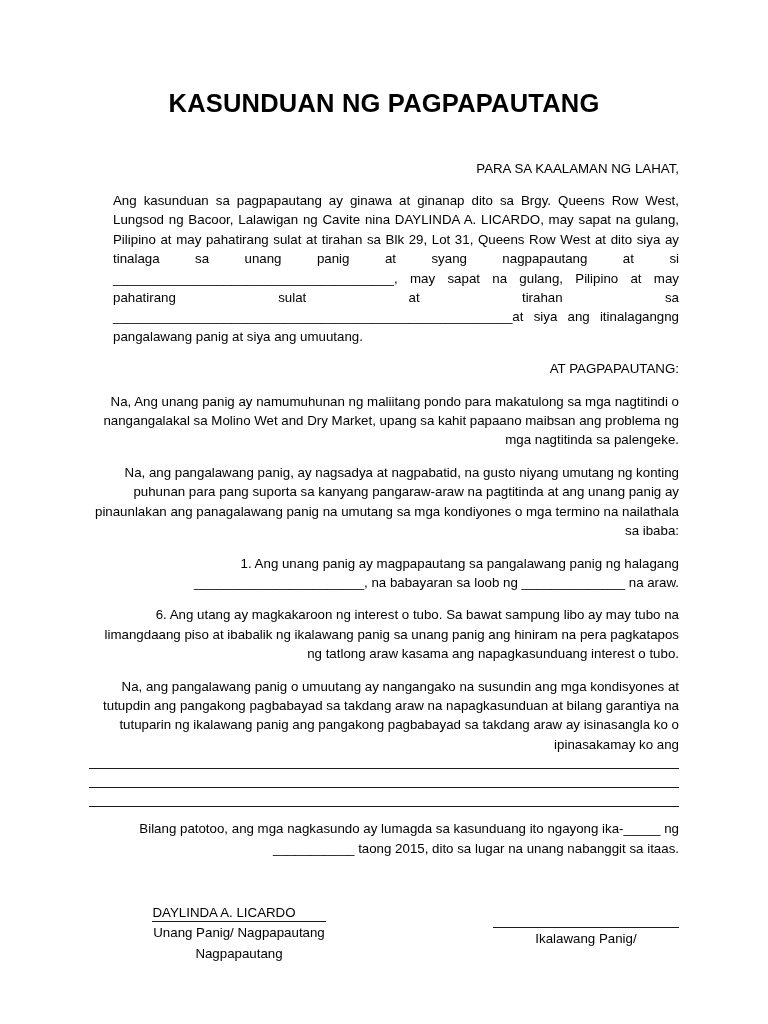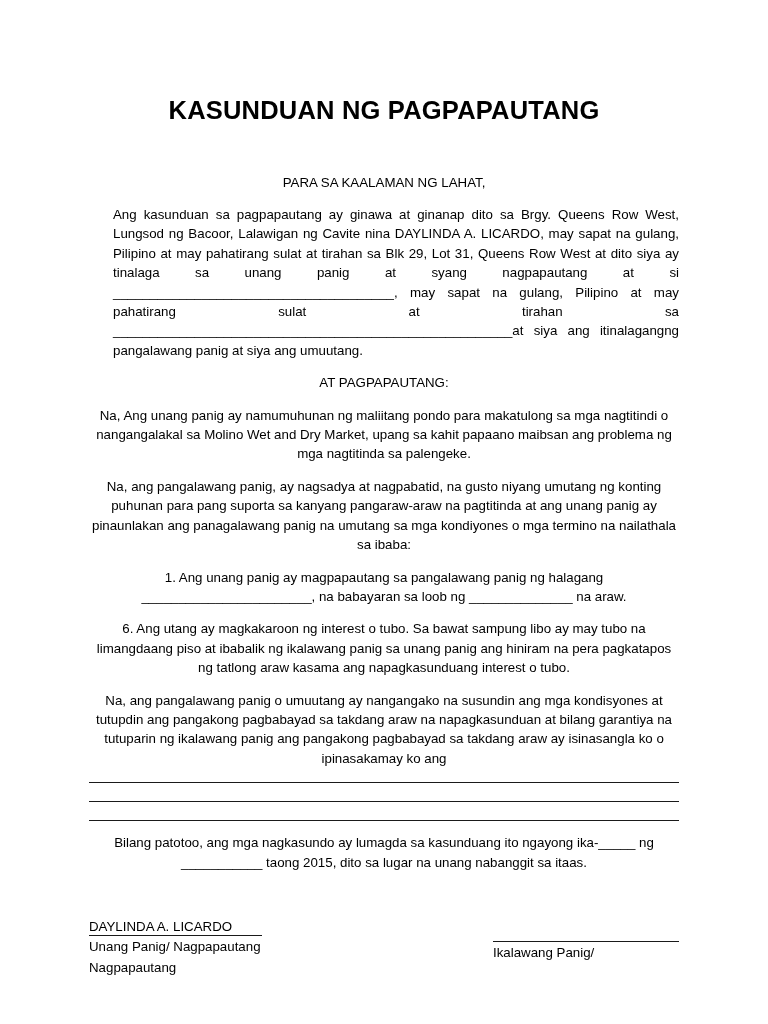--- a/index.html
+++ b/index.html
@@ -24,29 +24,29 @@
     position: absolute;
     left: 89px;
     top: 0;
     width: 590px;
   }
   .doc-title {
     font-size: 25.5px;
     font-weight: bold;
     text-align: center;
     letter-spacing: 0.2px;
-    margin: 7px;
+    margin: 0;
     padding-top: 88px;
     line-height: 1.2;
   }
   .para {
     font-size: 13.3px;
     line-height: 19.4px;
     margin: 0;
-    text-align: center;
+    text-align: right;
   }
   .para.justify {
     text-align: justify;
     text-justify: inter-word;
     margin-left: 24px;
   }
   .gap-title {
     height: 40px;
   }
   .gap-para {
@@ -73,20 +73,21 @@
     width: 590px;
     padding-top: 45px;
     font-size: 13.3px;
     line-height: 19.4px;
   }
   .sig-row {
     position: relative;
     display: block;
     width: 590px;
     min-height: 58px;
+    text-align: center;
   }
   .sig-left {
     position: absolute;
     left: 0;
     top: 0;
     width: 300px;
   }
   .sig-right {
     position: absolute;
     left: 404px;

